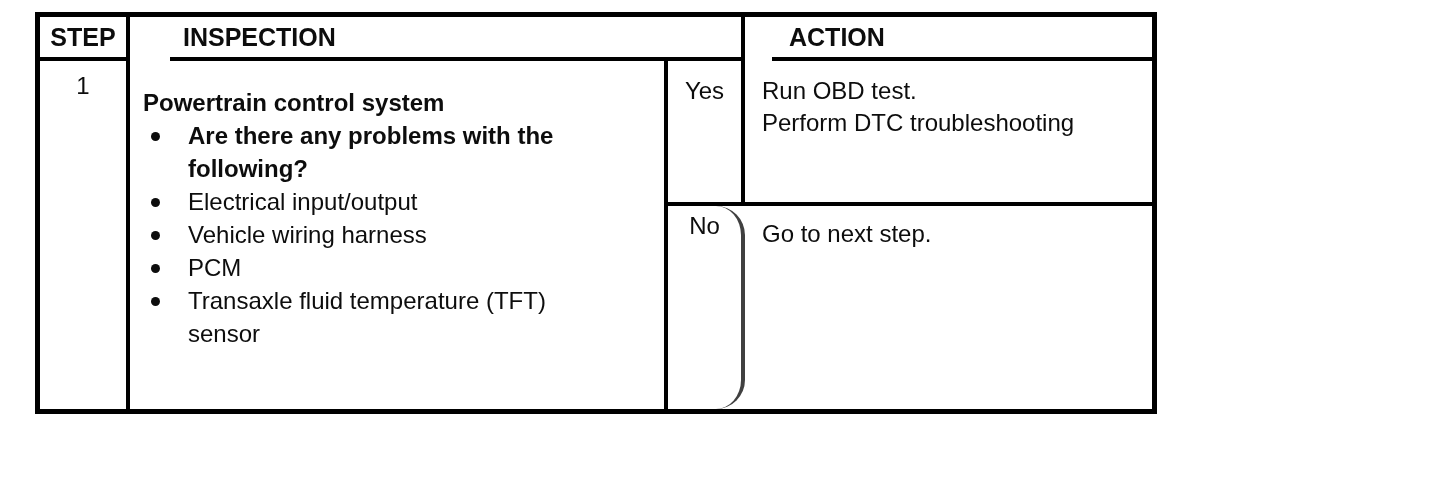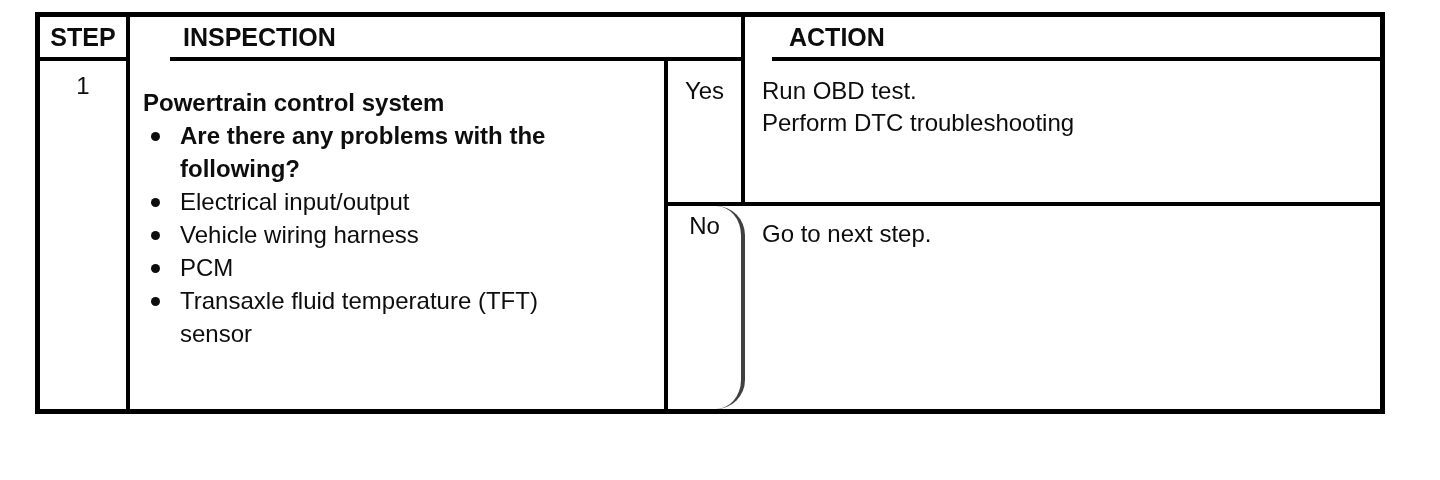--- a/index.html
+++ b/index.html
@@ -7,21 +7,21 @@
     width: 1440px; height: 480px;
     background: #ffffff;
     font-family: "Liberation Sans", sans-serif;
     color: #0d0d0d;
     overflow: hidden;
   }
   .page { position: relative; width: 1440px; height: 480px; background: #ffffff; }
 
   .ts-table {
     position: absolute; left: 35px; top: 12px;
-    width: 1350px; height: 402px;
+    width: 1122px; height: 402px;
     border: 5px solid #000;
     display: grid;
     grid-template-columns: 90px 538px 77px 1fr;
     grid-template-rows: 44px 145px 1fr;
     background: #ffffff;
   }
 
   .cell { font-size: 24px; line-height: 32px; }
 
   .h-step {
@@ -73,21 +73,21 @@
     grid-column: 4; grid-row: 3;
     padding: 12px 10px 0 17px;
   }
 
   .insp-title { font-weight: bold; }
   .bullet { display: flex; align-items: flex-start; }
   .dot {
     flex: none; width: 9px; height: 9px; border-radius: 50%;
     background: #0d0d0d; margin: 13px 0 0 8px;
   }
-  .btext { margin-left: 20px; max-width: 424px; }
+  .btext { margin-left: 28px; max-width: 424px; }
   .b-bold { font-weight: bold; }
 </style>
 </head>
 <body>
 
 <div class="page">
   <div class="ts-table">
 
     <div class="cell h-step">STEP</div>
 

